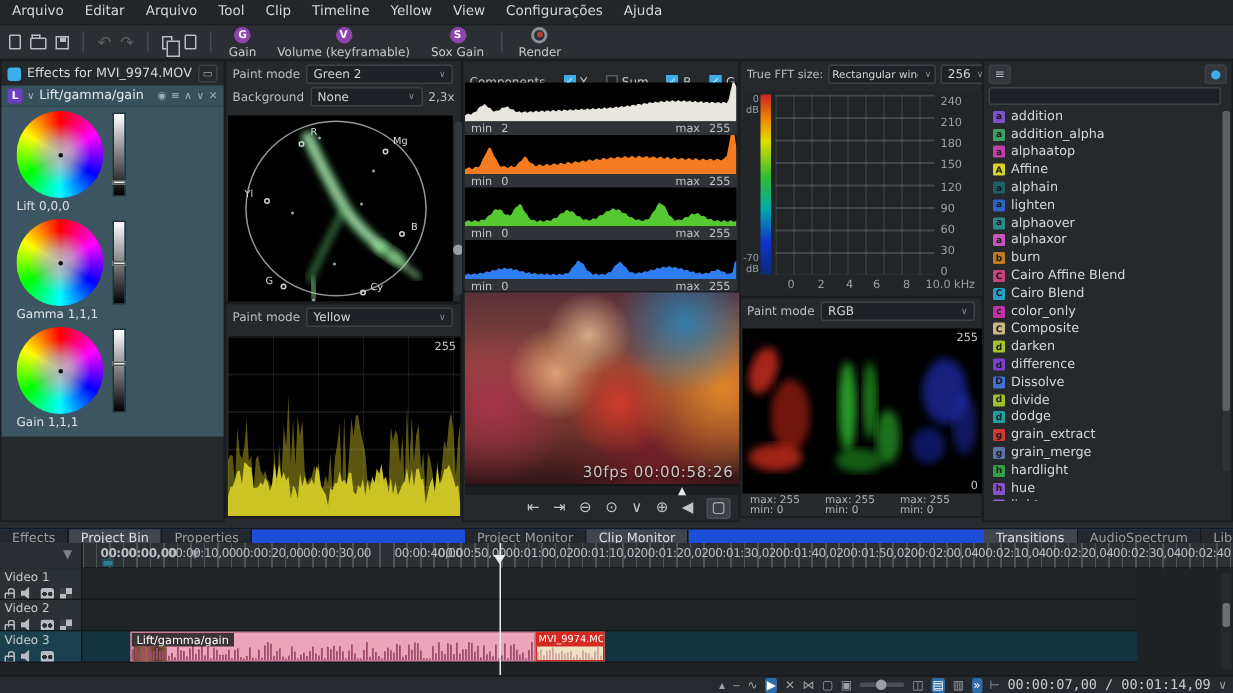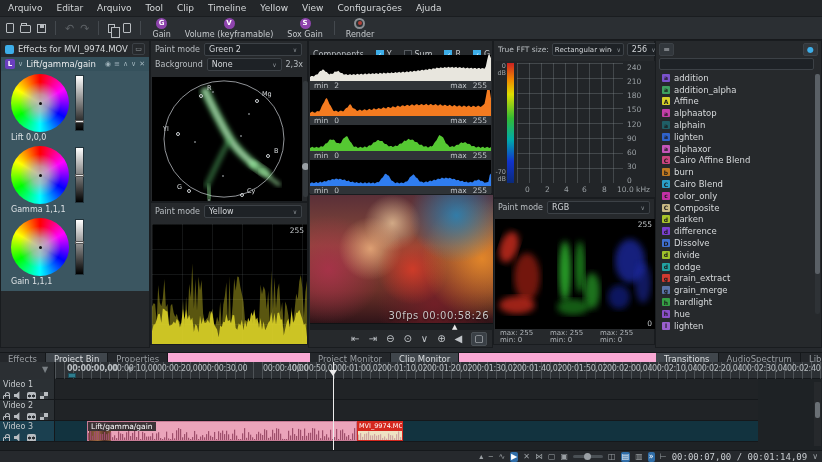--- a/index.html
+++ b/index.html
@@ -105,21 +105,21 @@
         display:flex;align-items:center;justify-content:center;font-size:8px;color:#b9bdc1}
   #trans-search{margin:0 3px;height:12px;background:#1e2226;border:1px solid #3c4146;border-radius:2px;width:155px}
   #trans-list{margin-top:2px;position:relative;height:262px;overflow:hidden}
   .titem{display:flex;align-items:center;gap:4px;height:11.8px;padding-left:6px}
   .titem .ic{width:8px;height:8px;border-radius:1px;font-size:6px;font-weight:bold;color:#1a1a1a;
              display:flex;align-items:center;justify-content:center;flex:none}
   .titem .lb{font-size:8.5px;color:#d6d9db;white-space:nowrap}
   #trans-scroll{position:absolute;right:1px;top:2px;width:5px;height:240px;background:#2e3236;border-radius:2px}
   #trans-scroll .thumb{position:absolute;left:0;top:0;width:5px;height:200px;background:#5a6066;border-radius:2px}
   
-  #tabstrip{left:0;top:352px;width:822px;height:14px;background:#f9a8d4;border-top:1px solid #15181b}
+  #tabstrip{left:0;top:352px;width:822px;height:14px;background:#1d4ed8;border-top:1px solid #15181b}
   .tabgroup{position:absolute;top:0;height:14px;display:flex}
   .tab{padding:0 8px;font-size:8.5px;line-height:13px;color:#9a9fa3;border-right:1px solid #15181b;
        background:#24272b;white-space:nowrap}
   .tab.active{background:#40464c;color:#dcdfe1}
   
   #timeline{left:0;top:362px;width:822px;height:88px;background:#1e2225}
   #ruler{position:absolute;left:0;top:0;width:822px;height:17px;background:#2c3034;border-bottom:1px solid #15181b}
   #ruler-content{position:absolute;left:55px;top:0;right:0;height:17px;overflow:hidden;
       background-image:repeating-linear-gradient(90deg,rgba(180,188,192,.25) 0 1px,transparent 1px 9px)}
   .ruler-label{position:absolute;top:2px;font-size:8px;letter-spacing:-.3px;color:#b9bec2;white-space:nowrap}
@@ -518,46 +518,50 @@
 
   <div class="titem">
         <span class="ic" style="background: rgb(122, 82, 204);">a</span>
         <span class="lb">addition</span>
       </div>
       <div class="titem">
         <span class="ic" style="background: rgb(63, 160, 96);">a</span>
         <span class="lb">addition_alpha</span>
       </div>
       <div class="titem">
+        <span class="ic" style="background: rgb(194, 63, 168);">a</span>
+        <span class="lb">alphaatop</span>
+      </div>
+      <div class="titem">
         <span class="ic" style="background: rgb(216, 210, 42);">A</span>
         <span class="lb">Affine</span>
       </div>
       <div class="titem">
-        <span class="ic" style="background: rgb(194, 63, 168);">a</span>
-        <span class="lb">alphaatop</span>
-      </div>
-      <div class="titem">
         <span class="ic" style="background: rgb(31, 95, 102);">a</span>
         <span class="lb">alphain</span>
       </div>
       <div class="titem">
         <span class="ic" style="background: rgb(47, 98, 201);">a</span>
         <span class="lb">lighten</span>
       </div>
       <div class="titem">
+        <span class="ic" style="background: rgb(42, 138, 138);">a</span>
+        <span class="lb">alphaover</span>
+      </div>
+      <div class="titem">
         <span class="ic" style="background: rgb(196, 85, 185);">a</span>
         <span class="lb">alphaxor</span>
       </div>
       <div class="titem">
+        <span class="ic" style="background: rgb(192, 122, 34);">b</span>
+        <span class="lb">burn</span>
+      </div>
+      <div class="titem">
         <span class="ic" style="background: rgb(201, 68, 126);">C</span>
         <span class="lb">Cairo Affine Blend</span>
-      </div>
-      <div class="titem">
-        <span class="ic" style="background: rgb(192, 122, 34);">b</span>
-        <span class="lb">burn</span>
       </div>
       <div class="titem">
         <span class="ic" style="background: rgb(42, 160, 201);">C</span>
         <span class="lb">Cairo Blend</span>
       </div>
       <div class="titem">
         <span class="ic" style="background: rgb(193, 48, 165);">c</span>
         <span class="lb">color_only</span>
       </div>
       <div class="titem">

